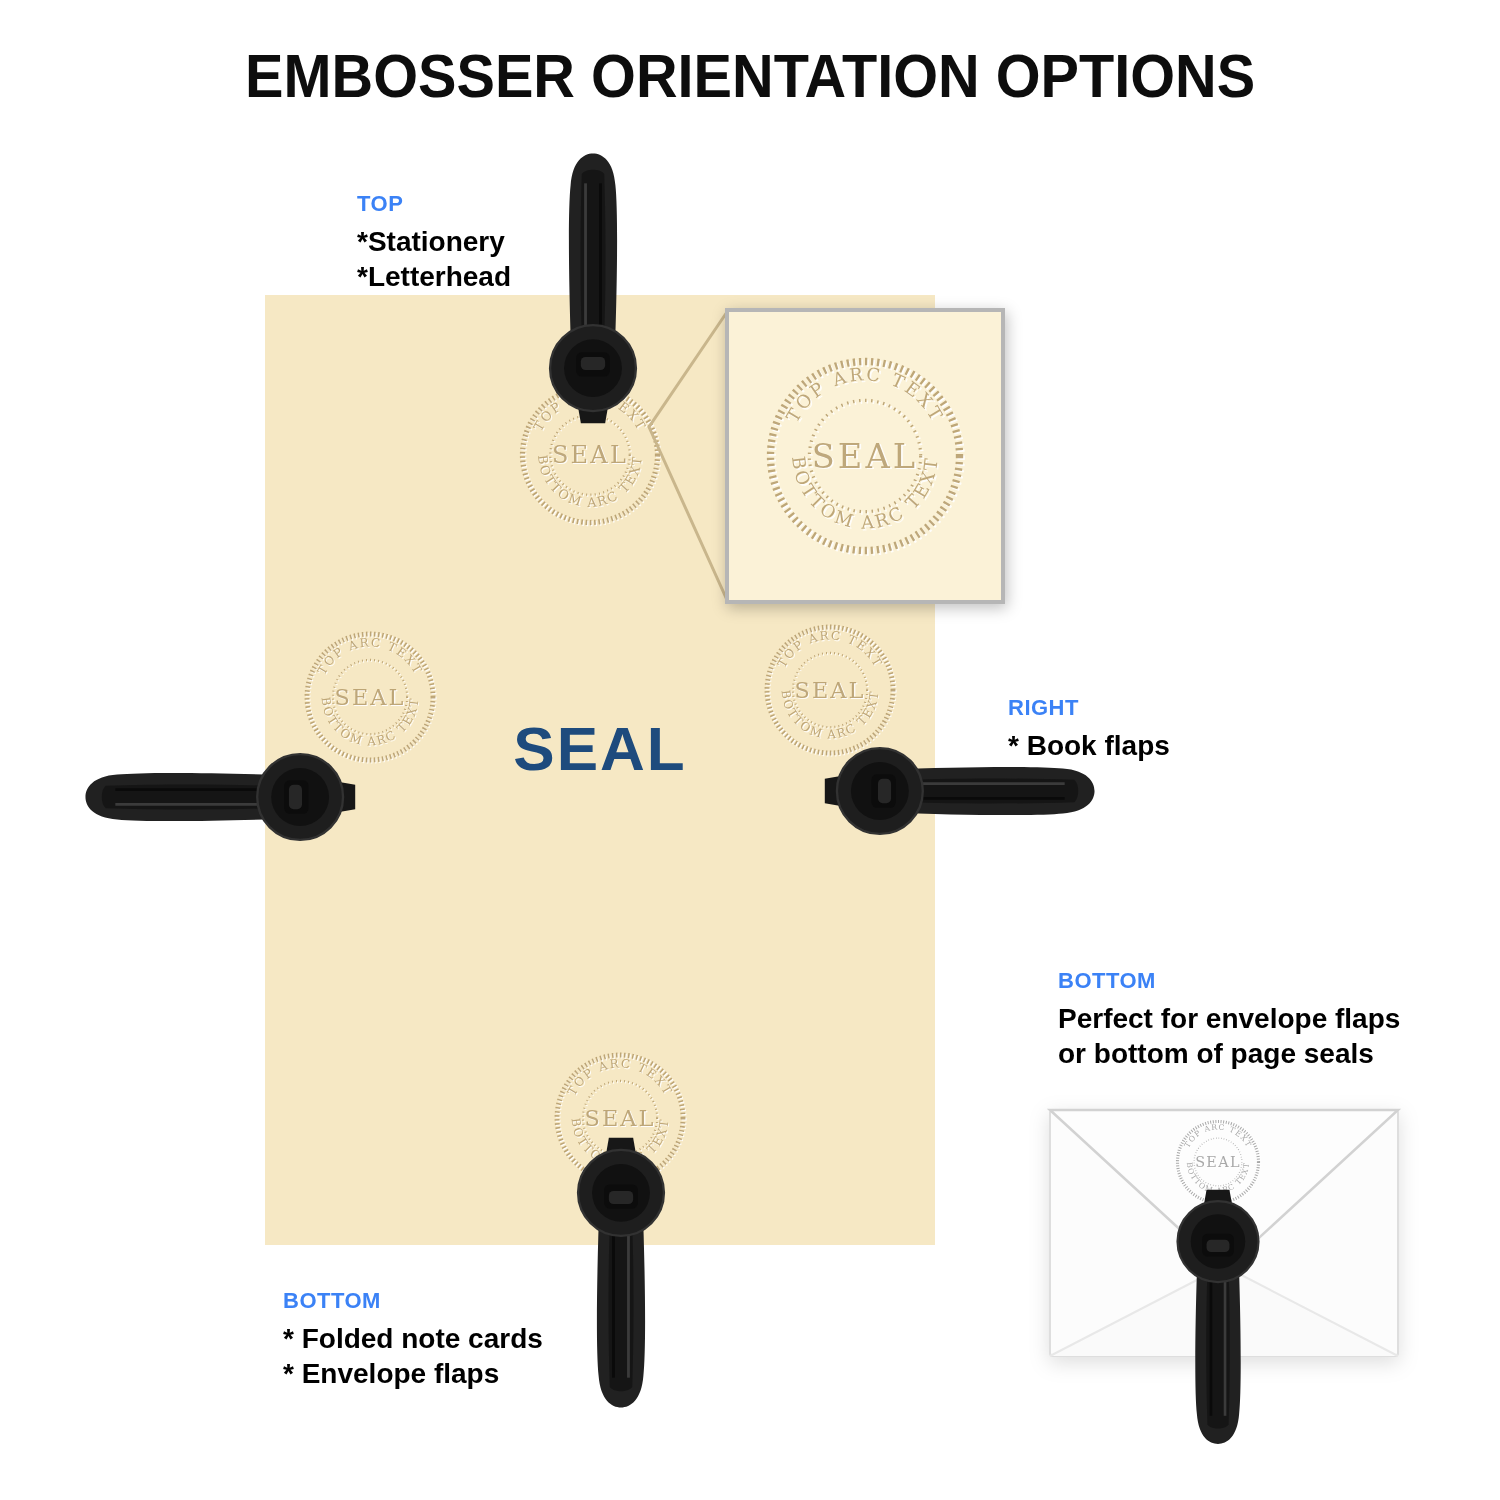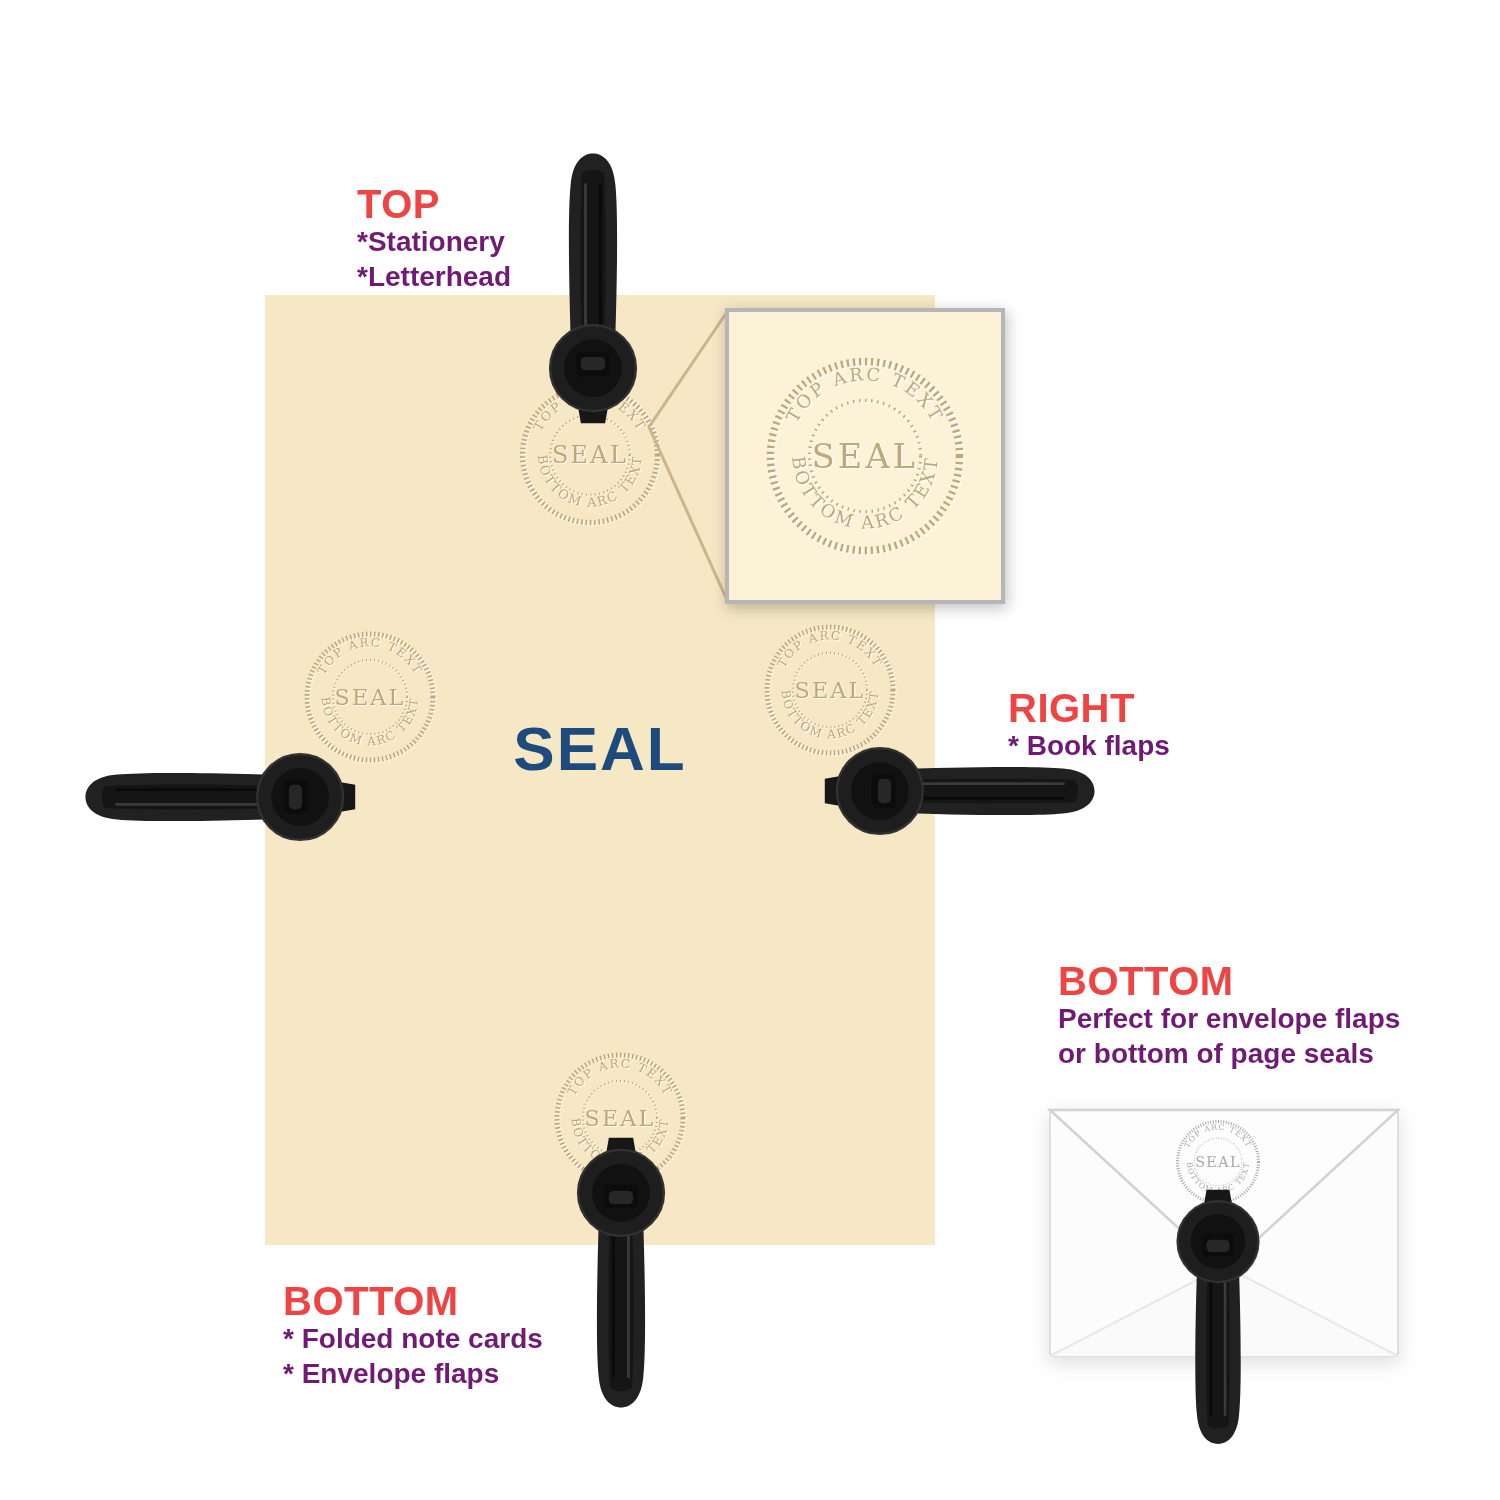--- a/index.html
+++ b/index.html
@@ -29,22 +29,22 @@
 
   
   .center-text {
     position:absolute; left:265px; top:708px; width:670px;
     text-align:center; color:#1e4b7d; font-weight:bold;
     font-size:62px; line-height:82px; letter-spacing:2px;
   }
 
   
   .lbl { position:absolute; white-space:nowrap; }
-  .lbl-h { font-size:40px; line-height:36px; font-weight:bold; color:#ef4444; letter-spacing:.5px; margin:0 0 2px 0; }
-  .lbl-ln { font-size:28px; line-height:35px; font-weight:bold; color:#701a75; }
+  .lbl-h { font-size:22px; line-height:36px; font-weight:bold; color:#3b82f6; letter-spacing:.5px; margin:0 0 2px 0; }
+  .lbl-ln { font-size:28px; line-height:35px; font-weight:bold; color:#000000; }
 
   
   svg.seal { position:absolute; overflow:visible; }
   .seal .hi  { color:#ffffff; opacity:.9; transform:translate(1.6px,1.6px); }
   .seal.tan  .ink { color:#b49a68; opacity:.85; }
   .seal.gray .ink { color:#9f9f9f; opacity:.9; }
 
   
   .inset-box {
     position:absolute; left:725px; top:308px; width:280px; height:296px;
@@ -91,20 +91,21 @@
       <circle cx="60" cy="238" r="46" fill="none" stroke="#323232" stroke-width="2.5"></circle>
       <circle cx="60" cy="238" r="31" fill="#111111"></circle>
       <rect x="42" y="221" width="36" height="26" rx="6" fill="#0c0c0c"></rect>
       <rect x="47" y="226" width="26" height="14" rx="5" fill="#272727"></rect>
     </g>
   </defs>
 </svg>
 
 <div class="stage">
 
+  <div class="title"><span>EMBOSSER ORIENTATION OPTIONS</span></div>
 
   <div class="paper"></div>
 
   <div class="center-text">
     <div>SEAL</div>
   </div>
 
   <svg class="seal tan" style="left:515px;top:380px;width:150px;height:150px" viewBox="0 0 200 200">
     <use href="#seal-art" class="hi"></use>
       <use href="#seal-art" class="ink"></use>

